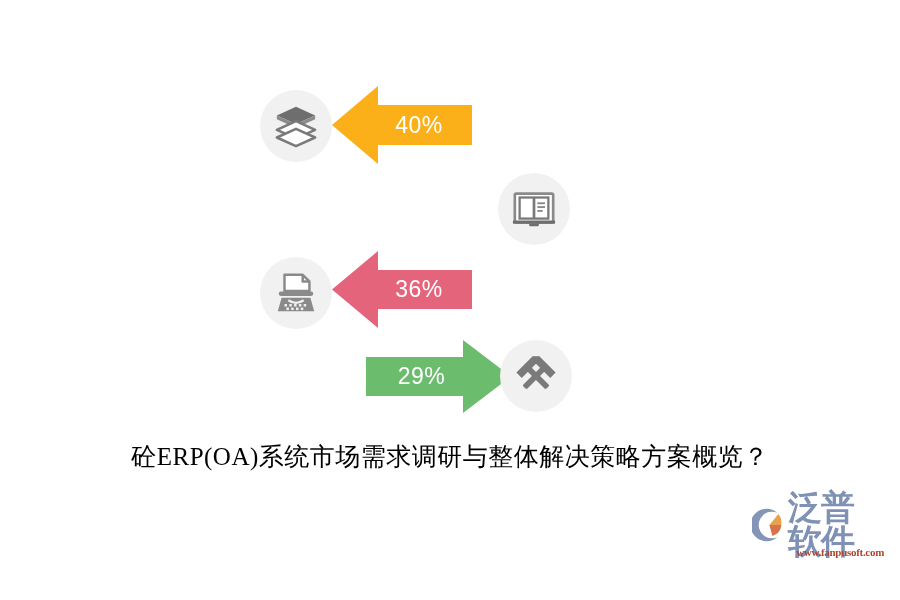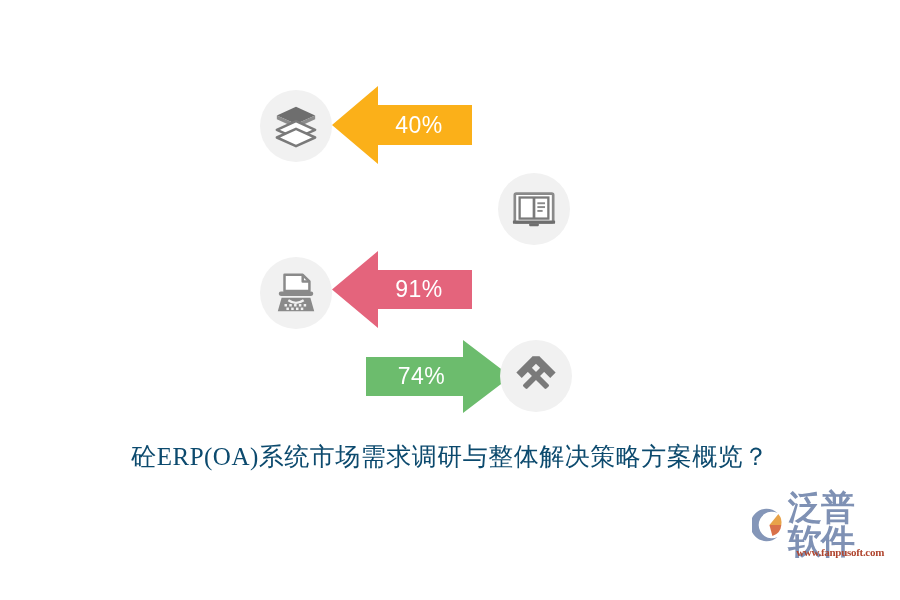--- a/index.html
+++ b/index.html
@@ -65,21 +65,21 @@
   .arrow-left .arrow-label { margin-left: 34px; }
   .arrow-right .arrow-label { margin-right: 34px; }
 
   
   .title {
     position: absolute;
     left: 0;
     top: 440px;
     width: 900px;
     text-align: center;
-    color: #0c4a6e;
+    color: #000000;
     font-size: 25px;
     font-family: "Liberation Serif", serif;
     letter-spacing: 0.5px;
     white-space: nowrap;
   }
 
   
   .logo {
     position: absolute;
     right: 16px;
@@ -183,28 +183,28 @@
             </g>
           </g>
         </svg>
       </span>
     </div>
 
     <div class="arrow arrow-left" style="left:332px; top:251px; width:140px; height:77px;">
       <svg width="140" height="77" viewBox="0 0 140 77" aria-hidden="true">
         <polygon points="0,38.5 46,0 46,19 140,19 140,58 46,58 46,77" fill="#e4647c"></polygon>
       </svg>
-      <span class="arrow-label">91%</span>
+      <span class="arrow-label">36%</span>
     </div>
 
     <div class="arrow arrow-right" style="left:366px; top:340px; width:145px; height:73px;">
       <svg width="145" height="73" viewBox="0 0 145 73" aria-hidden="true">
         <polygon points="0,17 97,17 97,0 145,36.5 97,73 97,56 0,56" fill="#6cbc6d"></polygon>
       </svg>
-      <span class="arrow-label">74%</span>
+      <span class="arrow-label">29%</span>
     </div>
 
     <div class="icon-badge" style="left:500px; top:340px;">
       <span>
         <svg width="46" height="46" viewBox="0 0 48 48">
           <g fill="#7a7a7a">
 
             <g transform="rotate(45 24 24)">
               <rect x="21" y="13" width="6" height="28" rx="1.4"></rect>
               <path d="M12 7 L36 7 L36 15 L12 15 Z"></path>

